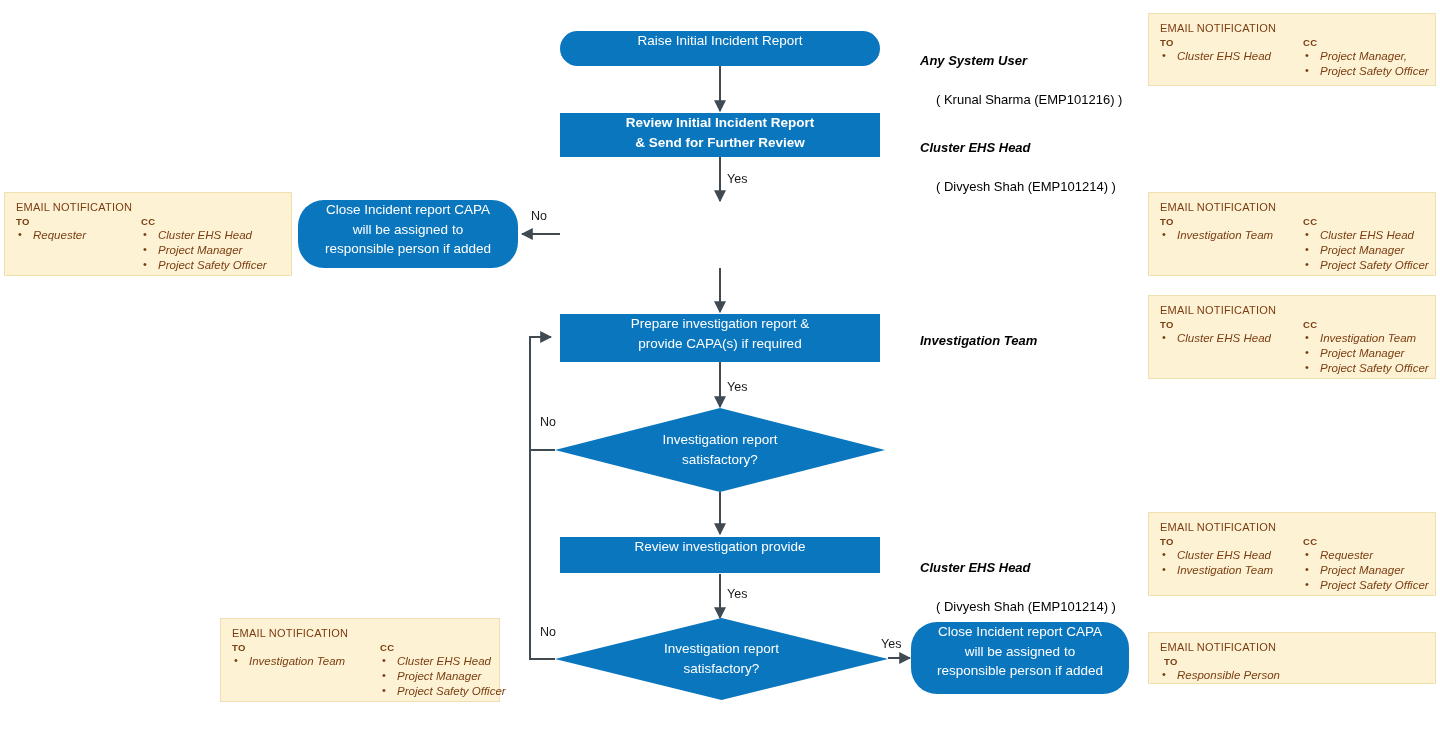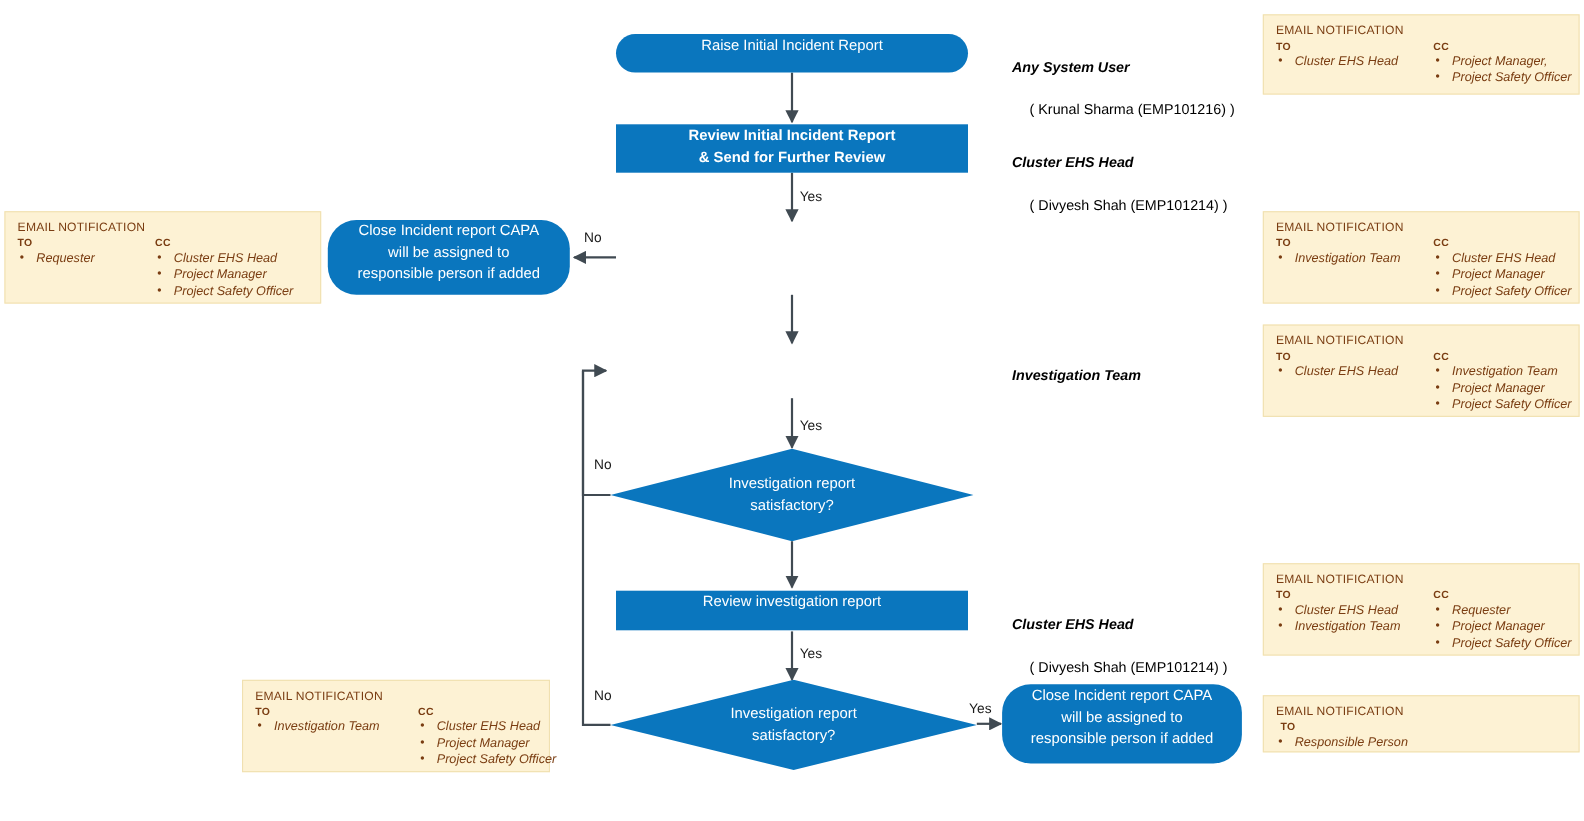--- a/index.html
+++ b/index.html
@@ -196,31 +196,35 @@
 &amp; Send for Further Review</span>
   </div>
 
 
   <div class="node terminator" style="left:298px; top:200px; width:220px; height:68px;">
     <span class="node-label">Close Incident report CAPA
 will be assigned to
 responsible person if added</span>
   </div>
 
+  <div class="node process" style="left:560px; top:314px; width:320px; height:48px;">
+    <span class="node-label">Prepare investigation report &amp;
+provide CAPA(s) if required</span>
+  </div>
 
   <div class="decision" style="left:555px; top:408px; width:330px; height:84px;">
     <svg viewBox="0 0 330 84" width="330" height="84">
       <polygon points="165,0 330,42 165,84 0,42" fill="#0a76be"></polygon>
     </svg>
     <span class="node-label">Investigation report
 satisfactory?</span>
   </div>
 
   <div class="node process" style="left:560px; top:537px; width:320px; height:36px;">
-    <span class="node-label">Review investigation report</span>
+    <span class="node-label">Review investigation provide</span>
   </div>
 
   <div class="decision" style="left:555px; top:618px; width:333px; height:82px;">
     <svg viewBox="0 0 333 82" width="333" height="82">
       <polygon points="166.5,0 333,41 166.5,82 0,41" fill="#0a76be"></polygon>
     </svg>
     <span class="node-label">Investigation report
 satisfactory?</span>
   </div>
 

